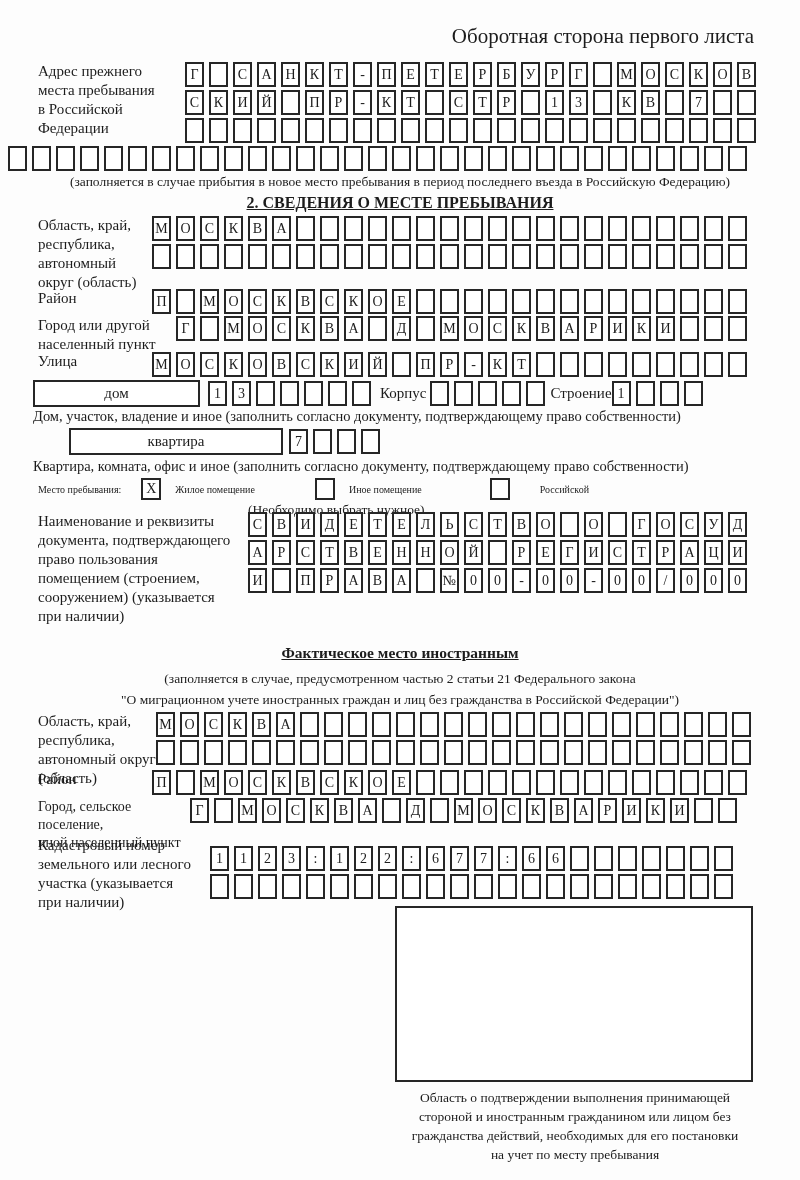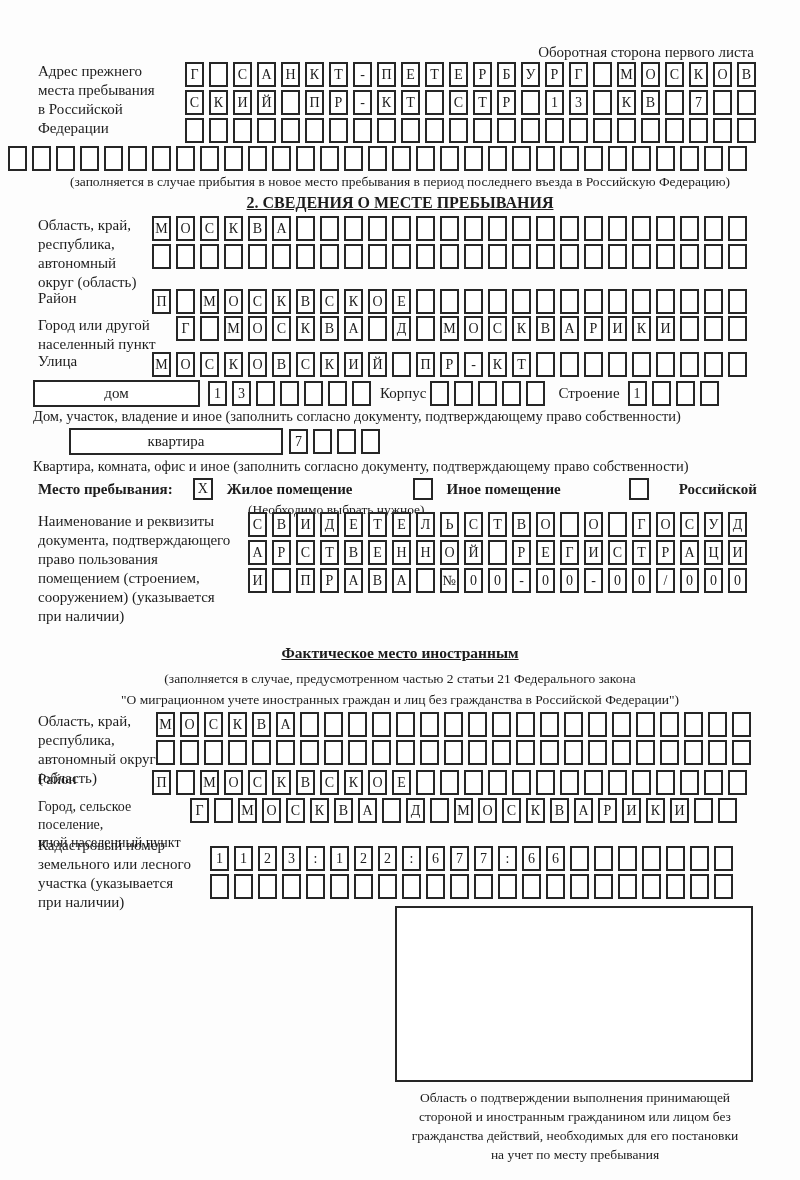--- a/index.html
+++ b/index.html
@@ -19,39 +19,39 @@
     font-size:14px;line-height:1;
   }
 
   .abs{position:absolute;}
   .fld{position:absolute;display:flex;align-items:flex-start;}
   .lbl{white-space:pre-line;font-size:15px;line-height:19px;flex:0 0 auto;}
   .w114{width:114px}.w138{width:138px}.w147{width:147px}.w152{width:152px}
   .w172{width:172px}.w210{width:210px}
   .rows{display:flex;flex-direction:column;}
 
-  .header-note{font-size:15px;margin-top:20px;}
+  .header-note{font-size:21px;}
   .note{font-size:13.5px;}
   .center{width:800px;text-align:center;left:0;}
   .heading{font-weight:bold;font-size:16px;text-decoration:underline;}
 
   .type-box{
     box-sizing:border-box;border:2px solid #262626;height:27px;background:#fff;
     display:flex;align-items:center;justify-content:center;font-size:15px;flex:0 0 auto;
   }
   .row-line{position:absolute;display:flex;align-items:center;}
   .mini-label{font-size:15px;flex:0 0 auto;}
   .caption{position:absolute;font-size:14.5px;}
 
   .checkbox{
     box-sizing:border-box;width:20px;height:22px;border:2px solid #262626;background:#fff;
     display:flex;align-items:center;justify-content:center;font-size:14px;flex:0 0 auto;
   }
-  .plain-label{font-size:15px;flex:0 0 auto;font-weight:bold;}
-  .ml8{margin-left:8px}.ml14{margin-left:14px}.ml20{margin-left:20px}
+  .plain-label{font-size:10px;flex:0 0 auto;}
+  .ml8{}.ml14{margin-left:14px}.ml20{margin-left:20px}
   .ml30{margin-left:30px}.ml60{margin-left:60px}.ml68{margin-left:68px}
   .ml4{margin-left:4px}.ml6{margin-left:6px}
 
   .house-cells{margin-left:8px}
   .stamp-box{
     position:absolute;box-sizing:border-box;border:2px solid #262626;background:#fff;
   }
   .stamp-caption{white-space:pre-line;font-size:13.5px;line-height:19px;text-align:center;}
 </style>
 </head>

